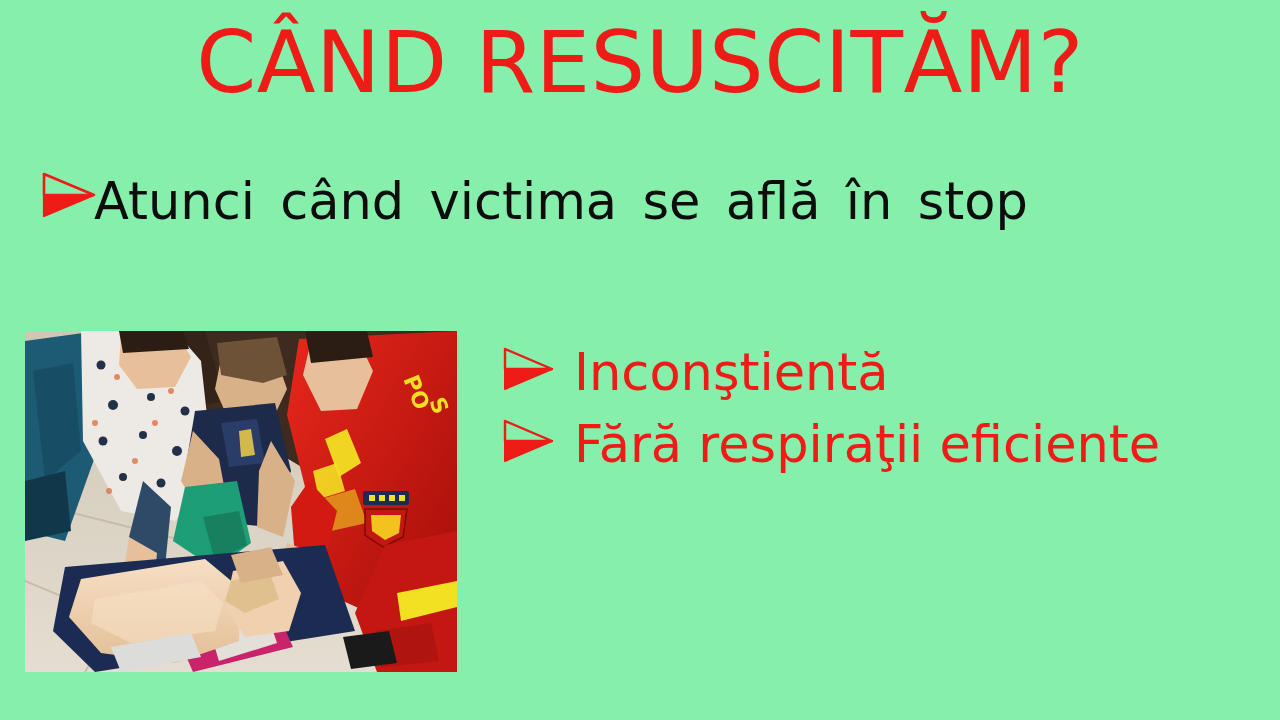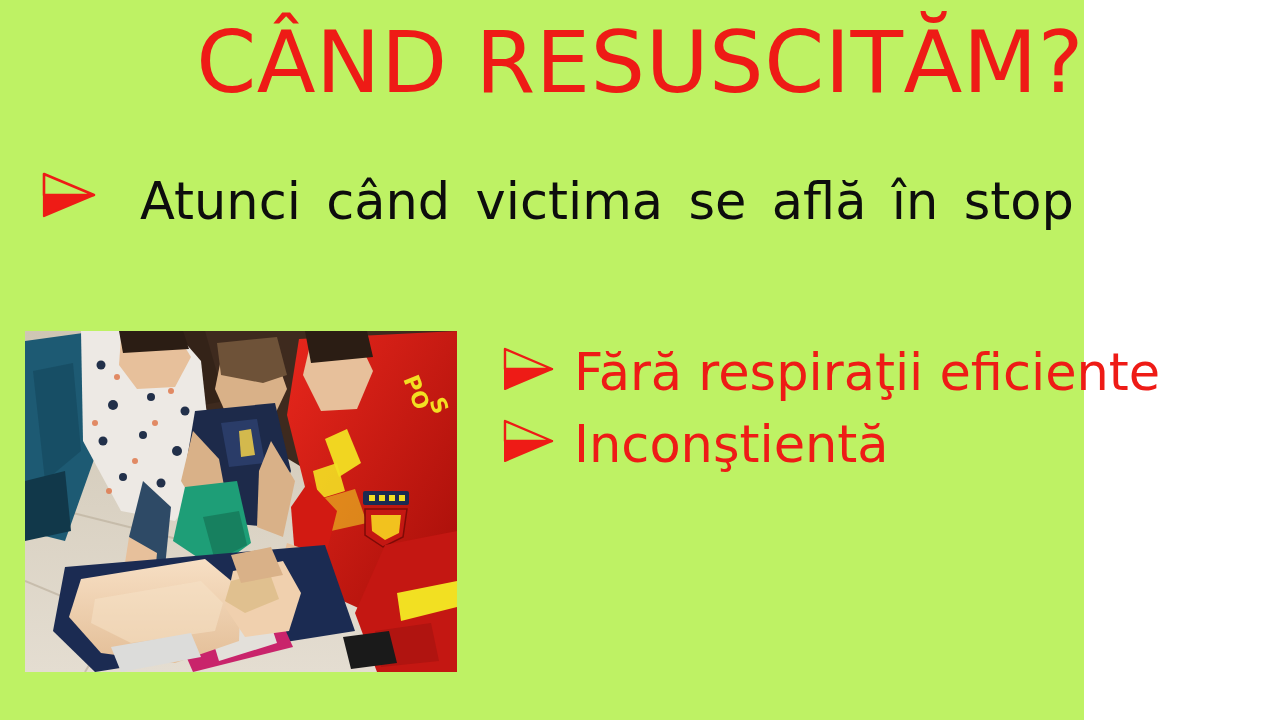--- a/index.html
+++ b/index.html
@@ -8,23 +8,23 @@
     background: #ffffff;
   }
   body {
     width: 1280px;
     height: 720px;
     overflow: hidden;
     font-family: "Liberation Sans", sans-serif;
   }
   .slide {
     position: relative;
-    width: 1084px;
+    width: 1280px;
     height: 720px;
-    background: #bef264;
+    background: #86efac;
   }
 
   
   .slide-title {
     position: absolute;
     left: 0;
     top: 14px;
     width: 1280px;
     text-align: center;
     color: #EE1B16;
@@ -48,21 +48,21 @@
     min-height: 62px;
   }
   .arrow-big {
     position: absolute;
     left: 14px;
     top: 8px;
     width: 60px;
     height: 46px;
   }
   .main-text {
-    margin-left: 116px;
+    margin-left: 70px;
     color: #0d0d0d;
     font-family: "DejaVu Sans", sans-serif;
     font-size: 51px;
     line-height: 76px;
     text-align: justify;
     text-align-last: left;
     text-justify: inter-word;
     word-spacing: 0.18em;
   }
   .main-text .eq {
@@ -138,31 +138,31 @@
 
   <div class="sub-list">
 
     <div class="sub-item">
       <span class="arrow-sub">
         <svg viewBox="0 0 56 44" width="56" height="44" aria-hidden="true">
           <path d="M5 2 L52 22 L5 22 Z" fill="none" stroke="#EE1B16" stroke-width="2.4" stroke-linejoin="round"></path>
           <path d="M5 22 L52 22 L5 42 Z" fill="#EE1B16" stroke="#EE1B16" stroke-width="2" stroke-linejoin="round"></path>
         </svg>
       </span>
-      <div class="sub-text">Fără respiraţii eficiente</div>
+      <div class="sub-text">Inconştientă</div>
     </div>
 
     <div class="sub-item">
       <span class="arrow-sub">
         <svg viewBox="0 0 56 44" width="56" height="44" aria-hidden="true">
           <path d="M5 2 L52 22 L5 22 Z" fill="none" stroke="#EE1B16" stroke-width="2.4" stroke-linejoin="round"></path>
           <path d="M5 22 L52 22 L5 42 Z" fill="#EE1B16" stroke="#EE1B16" stroke-width="2" stroke-linejoin="round"></path>
         </svg>
       </span>
-      <div class="sub-text">Inconştientă</div>
+      <div class="sub-text">Fără respiraţii eficiente</div>
     </div>
 
   </div>
 
   <div class="photo">
     <svg viewBox="0 0 432 341" width="432" height="341" aria-hidden="true">
       <defs>
         <linearGradient id="floorG" x1="0" y1="0" x2="0" y2="1">
           <stop offset="0%" stop-color="#CFC6B4"></stop>
           <stop offset="100%" stop-color="#E4DDD1"></stop>

